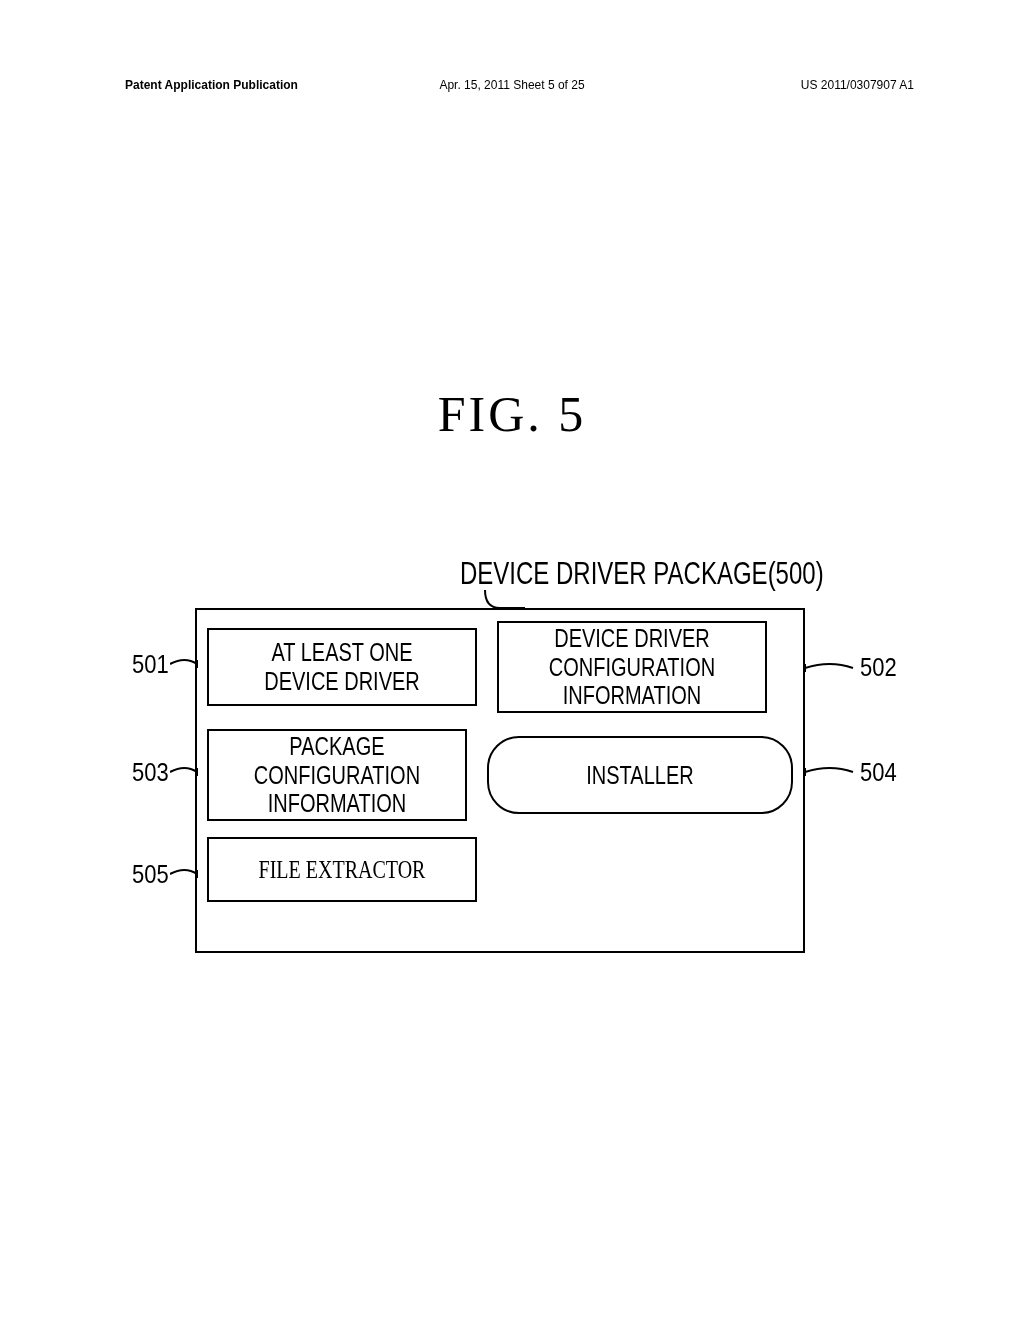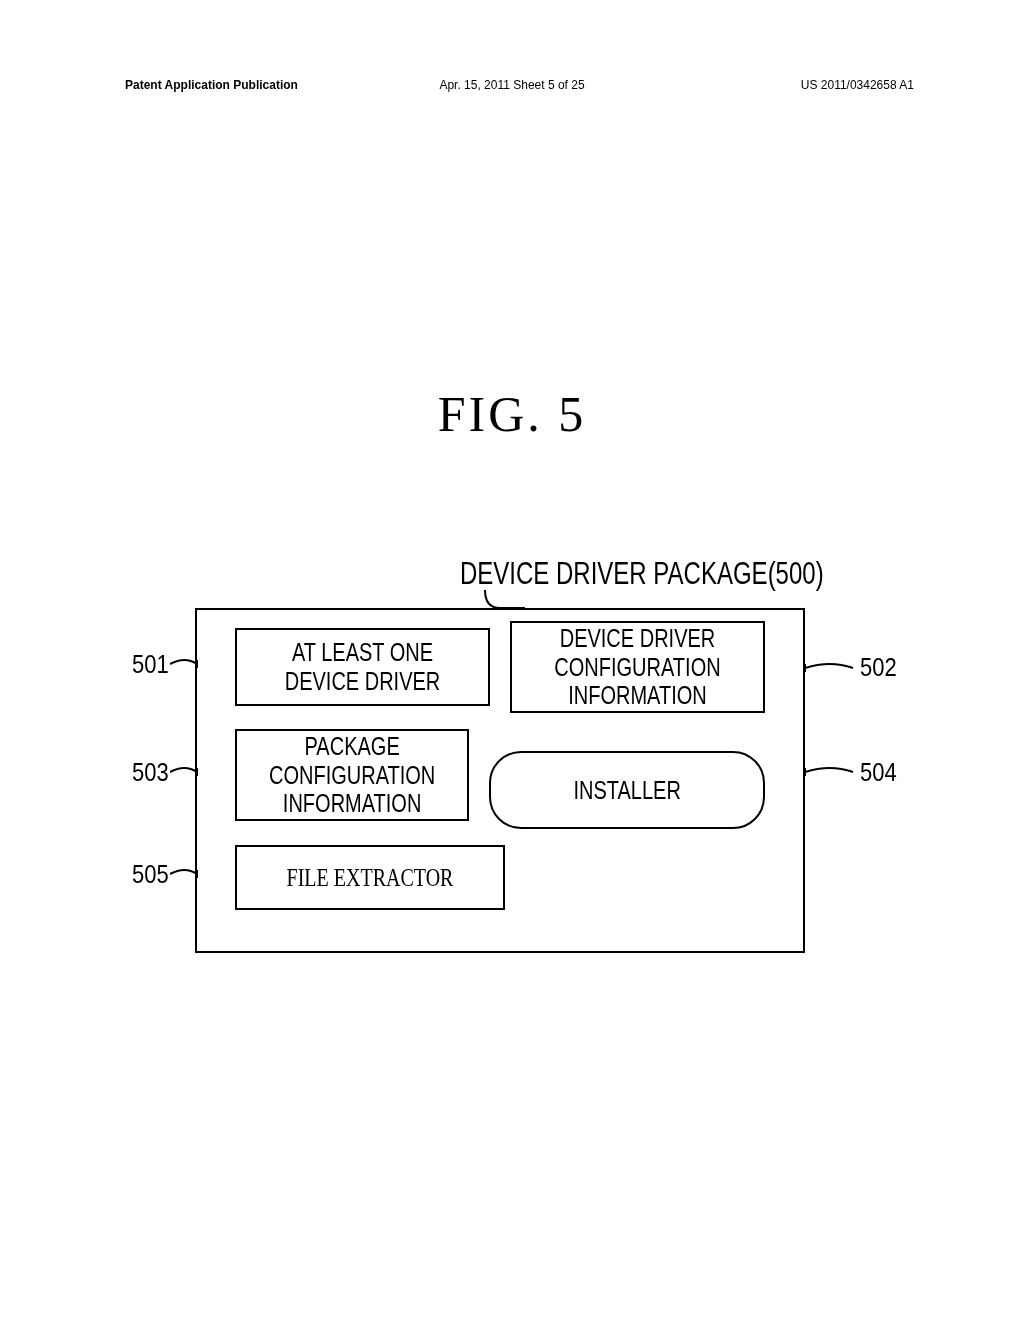--- a/index.html
+++ b/index.html
@@ -54,21 +54,21 @@
       letter-spacing: 0px;
       transform: scaleY(1.3);
     }
     .main-box {
       position: absolute;
       top: 608px;
       left: 195px;
       width: 610px;
       height: 345px;
       border: 2px solid black;
-      padding: 18px 38px;
+      padding: 18px 10px;
     }
     .row {
       display: flex;
       gap: 20px;
       margin-bottom: 16px;
     }
     .inner-box {
       border: 2px solid black;
       display: flex;
       align-items: center;
@@ -95,21 +95,21 @@
       margin-top: -7px;
     }
     .box-503 {
       width: 270px;
       height: 92px;
       justify-content: center;
     }
     .box-504 {
       width: 318px;
       height: 78px;
-      margin-top: 22px;
+      margin-top: 7px;
       border-radius: 32px;
     }
     .box-505 {
       width: 270px;
       height: 65px;
       font-family: Liberation Serif, serif;
     }
     .ref-num {
       position: absolute;
       font-family: Arial, sans-serif;
@@ -139,21 +139,21 @@
     svg.leader {
       position: absolute;
     }
   </style>
 </head>
 <body>
 
 <div class="header">
   <span class="header-left">Patent Application Publication</span>
   <span class="header-center">Apr. 15, 2011  Sheet 5 of 25</span>
-  <span class="header-right">US 2011/0342658 A1</span>
+  <span class="header-right">US 2011/0307907 A1</span>
 </div>
 
 <div class="figure-title">FIG. 5</div>
 
 <div class="package-label">DEVICE DRIVER PACKAGE(500)</div>
 
 <svg class="leader" style="top:590px; left:475px;" width="60" height="25">
   <path d="M 10 0 Q 10 18, 25 18 L 50 18" stroke="black" stroke-width="2" fill="none"></path>
 </svg>
 

